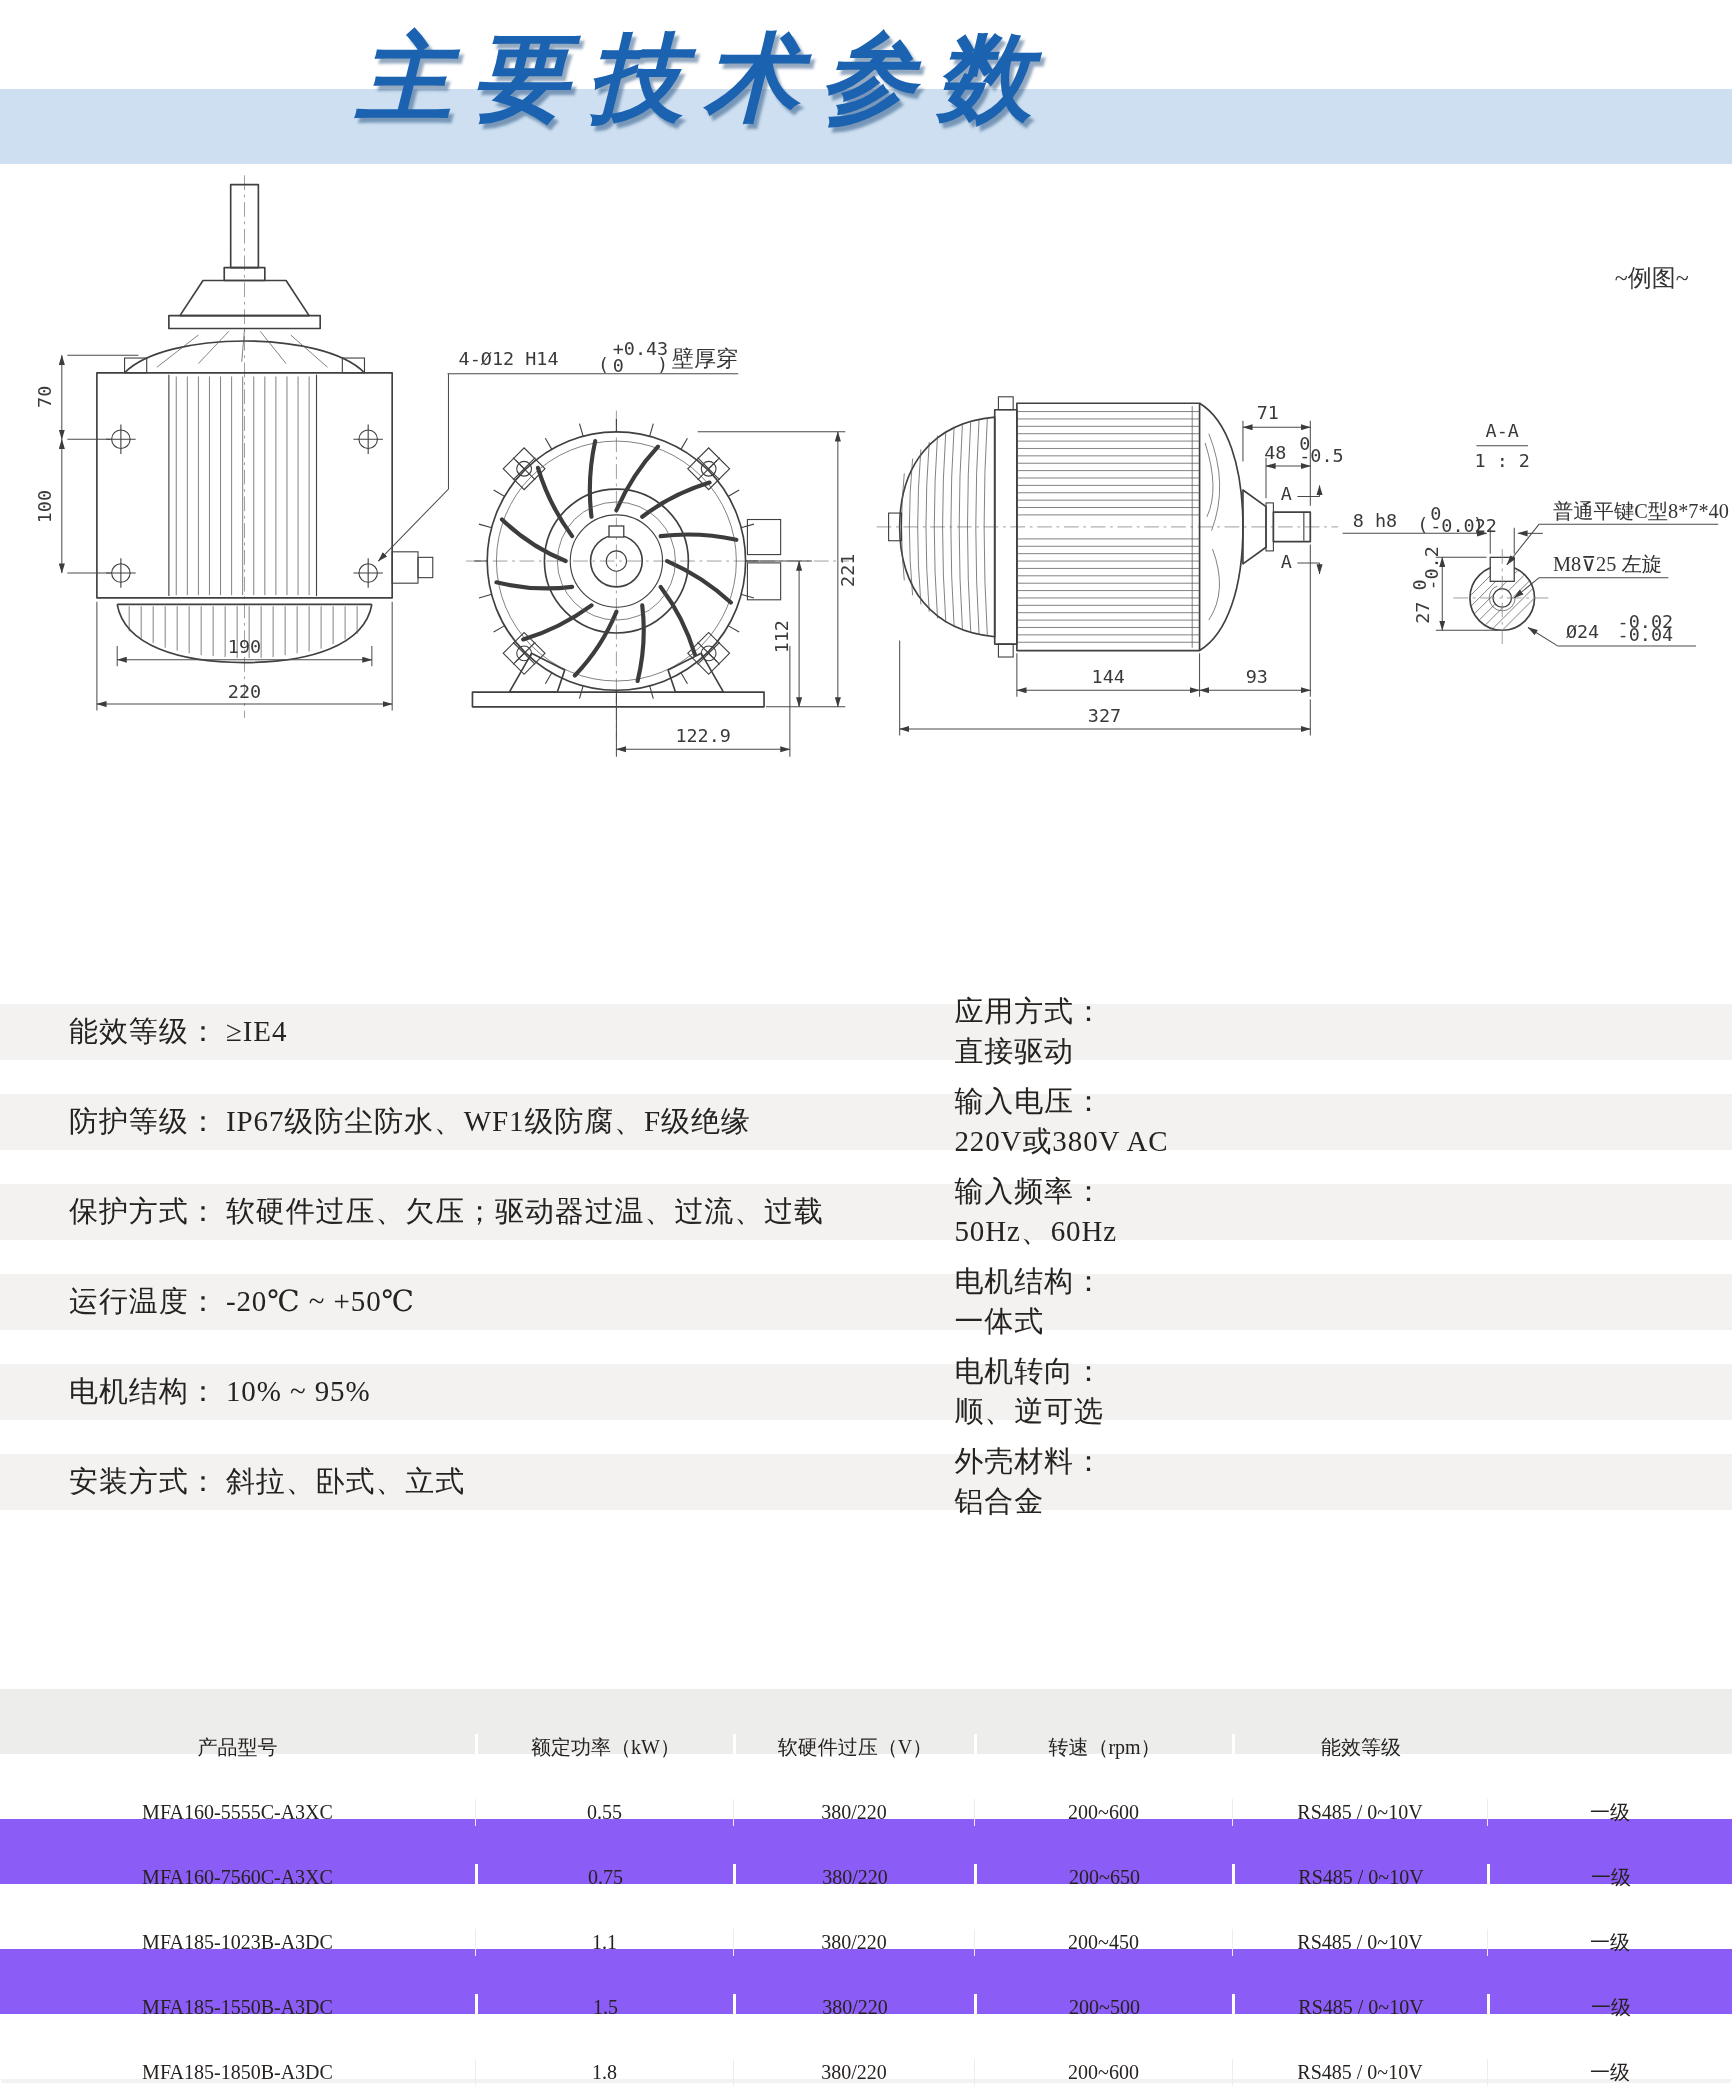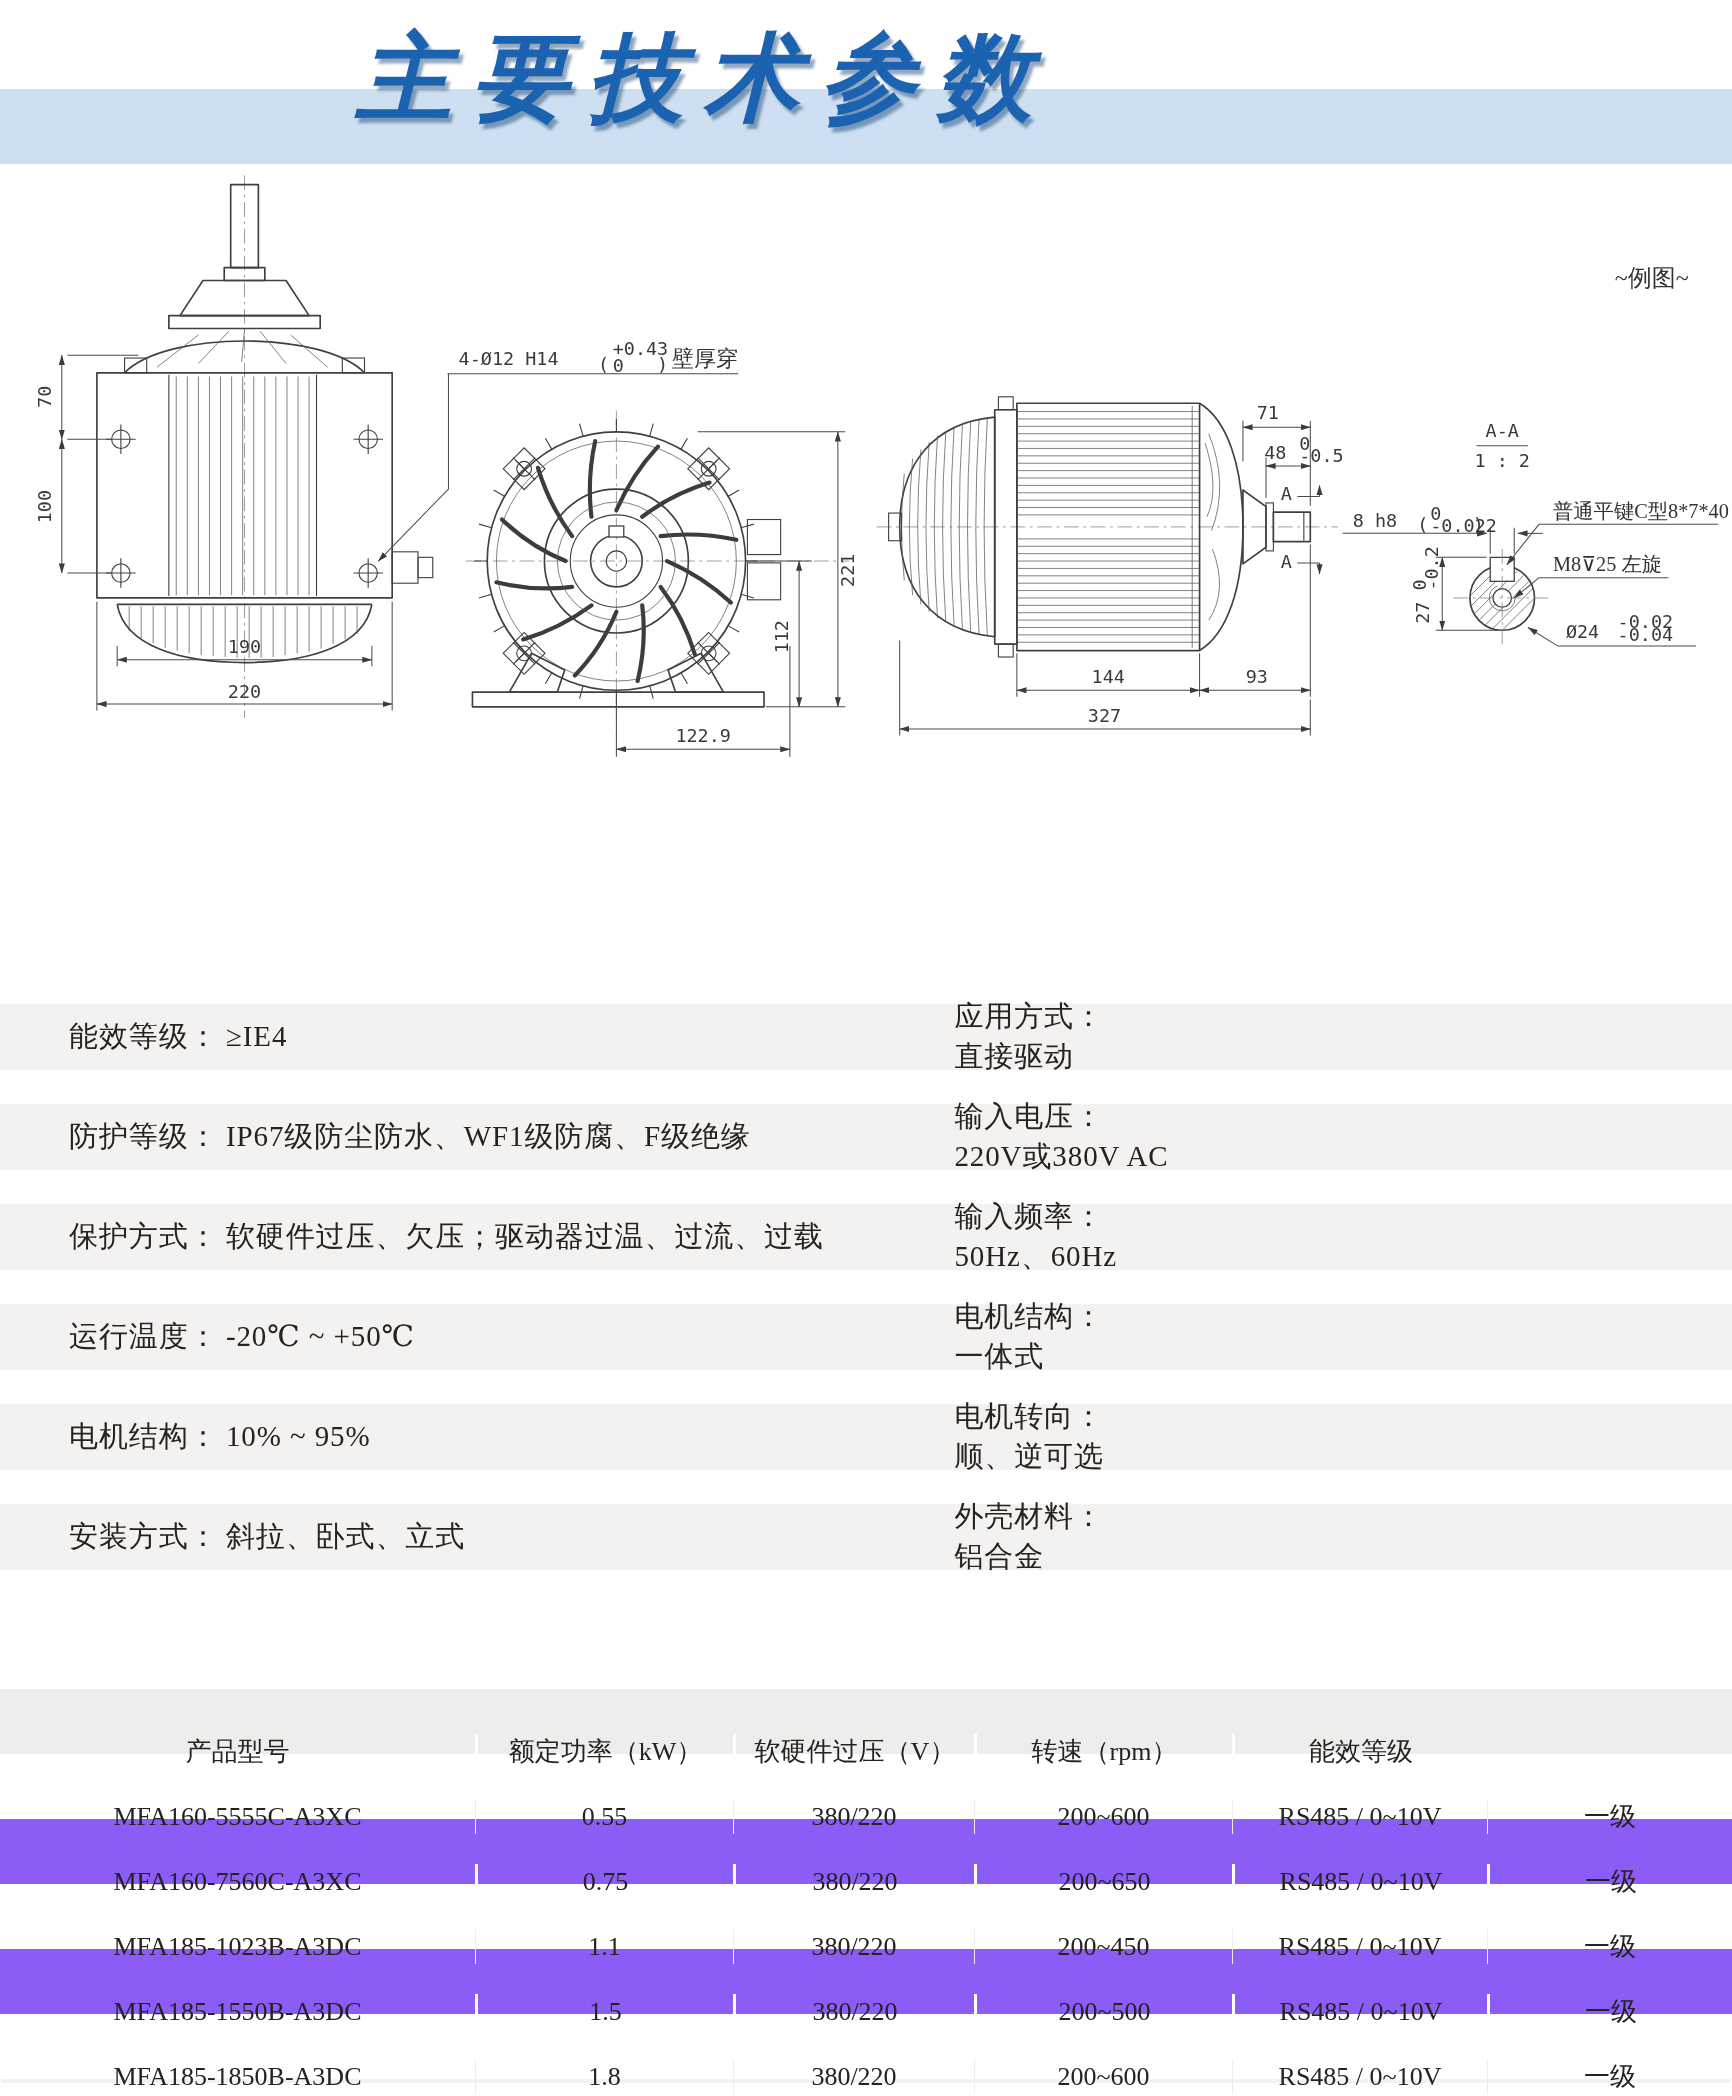--- a/index.html
+++ b/index.html
@@ -21,32 +21,32 @@
   .dm{stroke:#4a4a4a;stroke-width:1.1;fill:none;}
   .cl{stroke:#8a8a8a;stroke-width:.9;stroke-dasharray:16 5 3 5;fill:none;}
   .wf{fill:#fff;stroke:#404040;stroke-width:1.4;}
   .blade{stroke:#3c3c3c;stroke-width:4.5;fill:none;stroke-linecap:round;}
   text.dim{font-family:"DejaVu Sans Mono","Liberation Mono",monospace;fill:#3a3a3a;font-size:20px;}
   text.cjk{font-family:"Liberation Serif","DejaVu Serif",serif;fill:#333;}
   .s13{font-size:13px;} .s16{font-size:15px;} .s22{font-size:22px;} .s24{font-size:24px;} .s26{font-size:26px;} .s30{font-size:30px;}
 
   
   .spec-list{position:absolute;top:1004px;left:0;width:100%;}
-  .spec-row{height:66px;margin-bottom:34px;background:#f4f2f0;display:flex;align-items:center;}
+  .spec-row{height:56px;margin-bottom:34px;background:#f4f2f0;display:flex;align-items:center;}
   .spec-cell{width:50%;display:flex;align-items:baseline;font-size:29px;letter-spacing:0.9px;}
   .cell-l{padding-left:69px;box-sizing:border-box;}
   .cell-r{padding-left:81px;box-sizing:border-box;flex-direction:column;}
   .spec-value{margin-left:7.4px;}
 
   
   .spec-table{position:absolute;top:1689px;left:0;width:1732px;border-bottom:4.6px solid #f2f2f2;}
   .t-row{display:grid;grid-template-columns:475px 258px 241px 258px 255px 245px;height:65px;}
   .t-row.head{background:#ededec;font-size:28px;}
   .t-row.even{background:#8b5cf6;}
-  .t-cell{display:flex;align-items:center;justify-content:center;font-size:26px;box-sizing:border-box;margin-top:45px;}
+  .t-cell{display:flex;align-items:center;justify-content:center;font-size:20px;box-sizing:border-box;margin-top:45px;}
   .head .t-cell + .t-cell,.even .t-cell + .t-cell{border-left:3.7px solid #fff;}
   .odd .t-cell + .t-cell{border-left:1.8px solid #ededed;}
 </style>
 </head>
 <body>
 
 <div class="page">
 
   <div class="banner"></div>
   <div class="page-title">主要技术参数</div>

